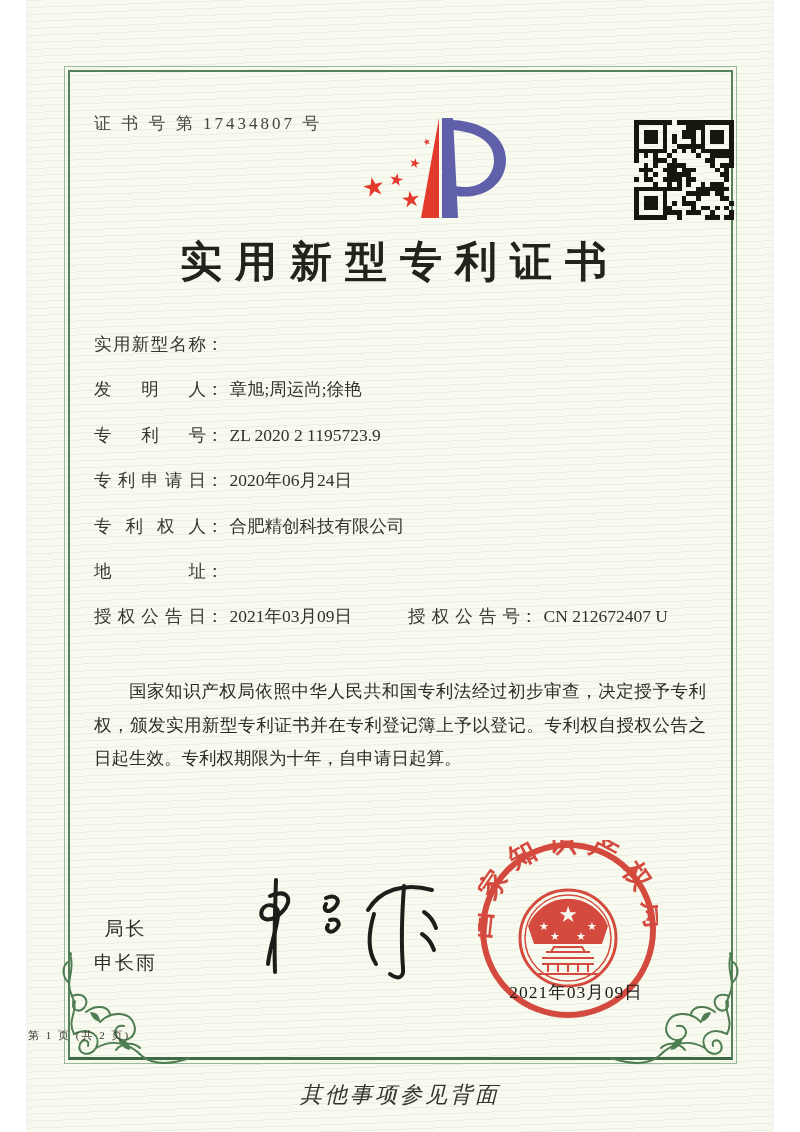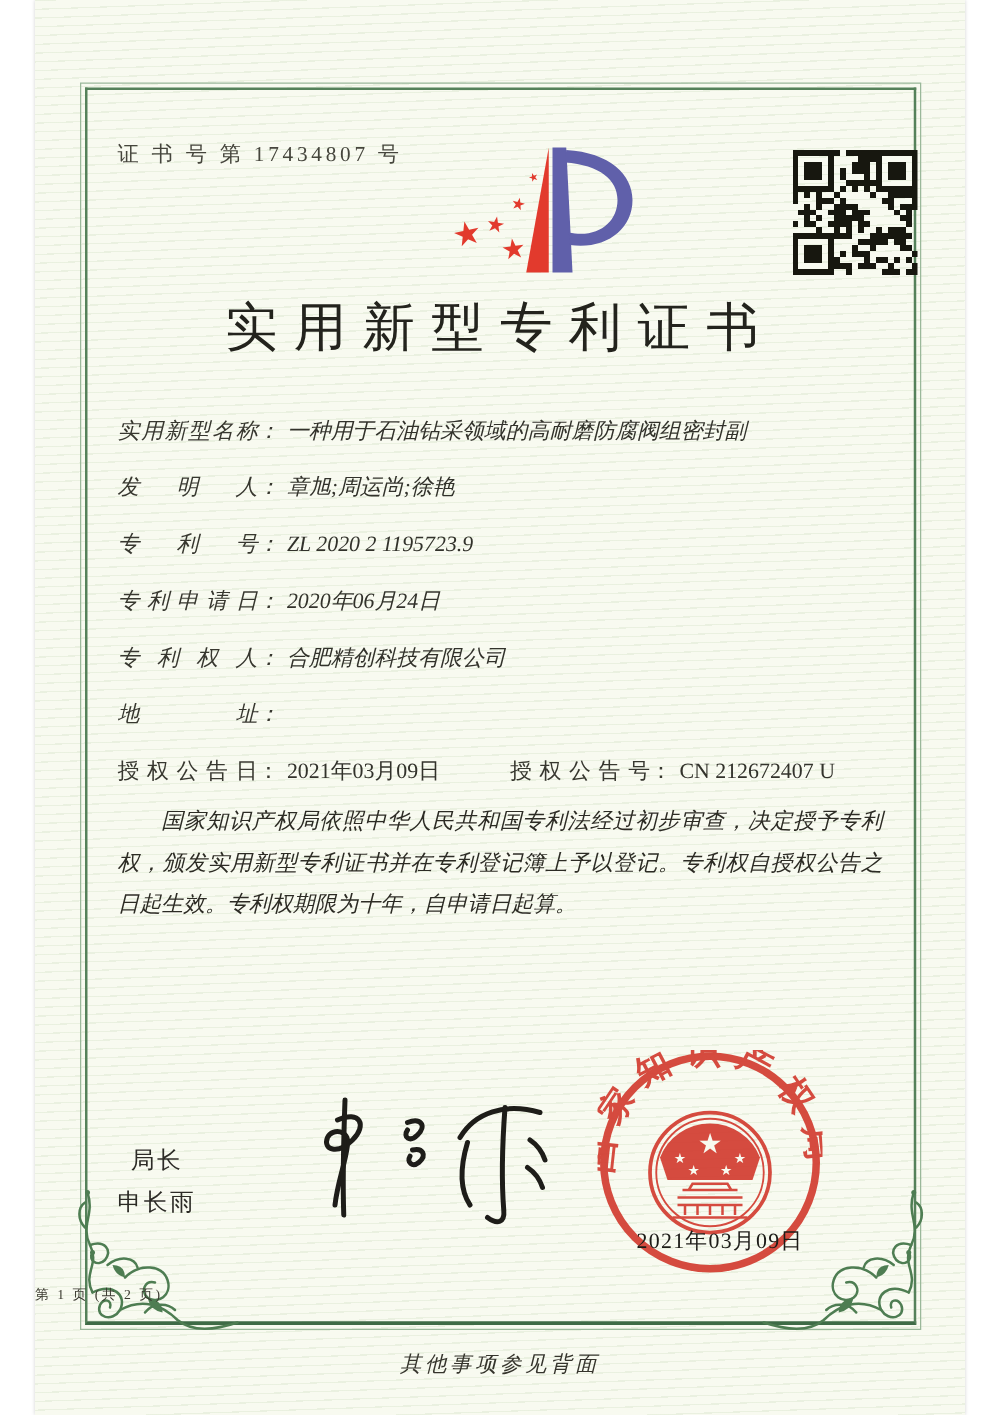--- a/index.html
+++ b/index.html
@@ -30,56 +30,56 @@
     border-bottom-color:#3e6b46;
   }
   .cert-no{
     position:absolute;left:66px;top:112px;
     font-size:17px;letter-spacing:3px;color:#45453c;
   }
   .logo{position:absolute;left:308px;top:106px;}
   .qr{position:absolute;left:606px;top:120px;}
   .title{
     position:absolute;left:0;right:0;top:234px;text-align:center;
-    font-size:42px;letter-spacing:13px;color:#23231d;font-weight:400;
+    font-size:42px;letter-spacing:13px;color:#23231d;font-weight:700;
   }
   .fields{position:absolute;left:66px;top:332px;width:610px;font-size:17.5px;}
-  .frow{display:flex;margin-bottom:20px;line-height:1.45;font-style:italic;}
+  .frow{display:flex;margin-bottom:20px;line-height:1.45;}
   .flabel{
     display:inline-block;width:112px;flex:0 0 112px;
     text-align:justify;text-align-last:justify;color:#37372f;
   }
   .fcolon{flex:0 0 auto;color:#37372f;}
   .fvalue{margin-left:6px;color:#32322b;max-width:452px;}
   .grant-row{display:flex;margin-top:2px;}
   .grant-right{display:flex;margin-left:56px;align-items:center;}
   .paras{
-    position:absolute;left:66px;top:640px;width:612px;
+    position:absolute;left:66px;top:675px;width:612px;
     font-size:17.5px;line-height:1.92;text-align:justify;
-    font-style:italic;color:#2c2b24;
+    color:#2c2b24;
   }
   .paras p{margin:0;text-indent:2em;}
   .officer{
     position:absolute;left:66px;top:912px;
     font-family:"Liberation Sans","DejaVu Sans",sans-serif;
     font-size:19px;color:#2c2b26;letter-spacing:2px;line-height:1.8;text-align:center;
   }
   .signature{position:absolute;left:190px;top:868px;}
   .seal{position:absolute;left:450px;top:840px;}
   .seal-date{
     position:absolute;left:458px;top:980px;width:180px;text-align:center;
     font-size:17.5px;color:#1d1c18;letter-spacing:1px;
   }
   .page-no{
     position:absolute;left:0;right:0;top:1028px;text-align:left;
     font-size:11px;color:#3a392f;letter-spacing:2px;
   }
   .back-note{
     position:absolute;left:0;right:0;top:1080px;text-align:center;
-    font-size:17px;font-style:italic;color:#35342c;letter-spacing:3px;
+    font-size:22px;font-style:italic;color:#35342c;letter-spacing:3px;
   }
   .flourish{position:absolute;}
   .flourish.bl{left:28px;top:952px;}
   .flourish.br{right:27px;top:952px;transform:scaleX(-1);}
 </style>
 </head>
 <body>
 
 <div class="paper">
 
@@ -378,21 +378,20 @@
       <rect x="19" y="20" width="1" height="1" fill="#17170f"></rect>
       <rect x="20" y="20" width="1" height="1" fill="#17170f"></rect>
     </svg>
 
   <div class="title">实用新型专利证书</div>
 
   <div class="fields">
     <div class="frow">
       <span class="flabel">实用新型名称</span>
         <span class="fcolon">：</span>
-      <span class="fvalue">一种用于石油钻采领域的高耐磨防腐阀组密封副</span>
     </div>
     <div class="frow">
       <span class="flabel">发明人</span>
         <span class="fcolon">：</span>
       <span class="fvalue">章旭;周运尚;徐艳</span>
     </div>
     <div class="frow">
       <span class="flabel">专利号</span>
         <span class="fcolon">：</span>
       <span class="fvalue">ZL 2020 2 1195723.9</span>

